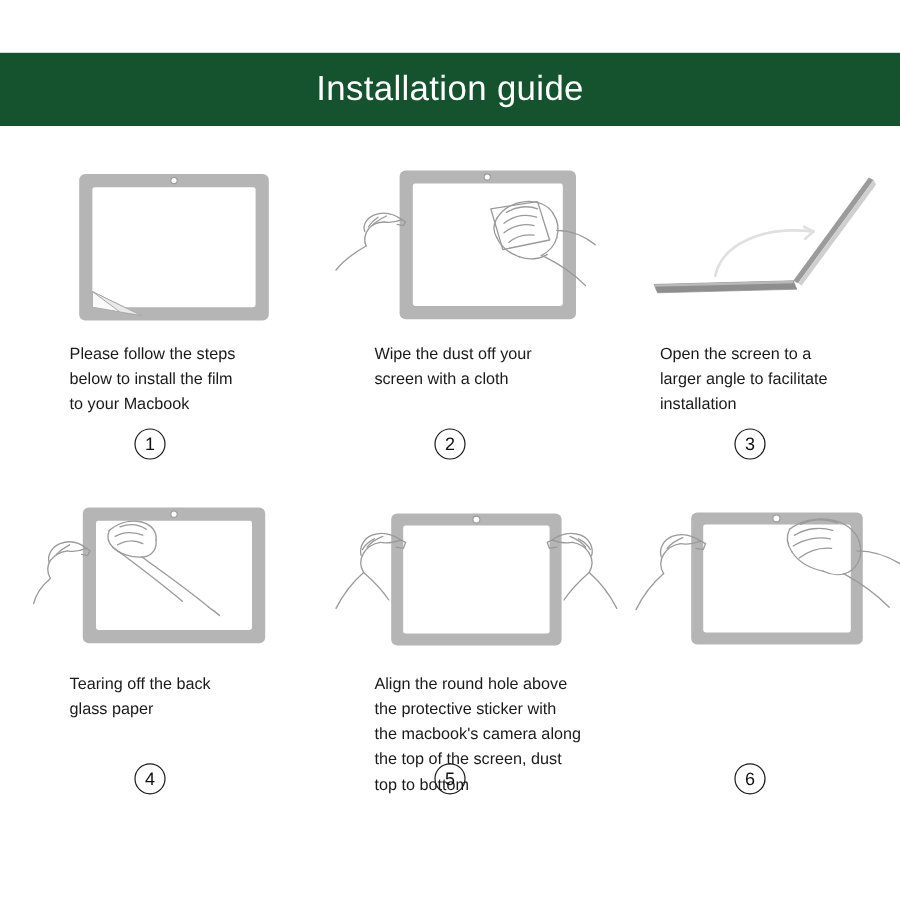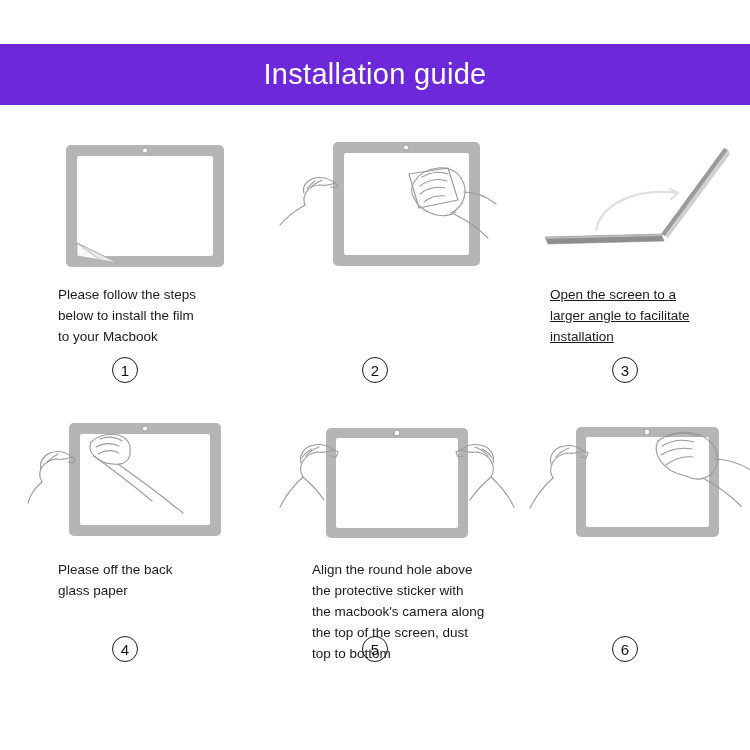--- a/index.html
+++ b/index.html
@@ -20,21 +20,21 @@
     background: #ffffff;
   }
 
   
   .header-banner {
     position: absolute;
     left: 0;
     top: 44px;
     width: 750px;
     height: 61px;
-    background: #6d28d9;
+    background: #14532d;
     display: flex;
     align-items: center;
     justify-content: center;
   }
   .header-title {
     color: #ffffff;
     font-size: 29px;
     font-weight: 400;
     letter-spacing: 0.3px;
     font-family: "Liberation Sans", sans-serif;
@@ -74,21 +74,21 @@
   .step-caption {
     margin: 14px 0 0 0;
     padding: 0 16px 0 30px;
     font-size: 13.5px;
     line-height: 21px;
     color: #1a1a1a;
     font-family: "Liberation Sans", sans-serif;
     white-space: pre-line;
   }
   .cell-col2 .step-caption { padding-left: 34px; padding-right: 6px; }
-  .cell-col3 .step-caption { padding-left: 22px; padding-right: 6px; text-decoration: underline; }
+  .cell-col3 .step-caption { padding-left: 22px; padding-right: 6px; }
 
   .step-badge {
     position: absolute;
     left: 50%;
     transform: translateX(-50%);
     bottom: 8px;
     width: 26px;
     height: 26px;
     border: 1.3px solid #1a1a1a;
     border-radius: 50%;
@@ -168,20 +168,22 @@
               <path d="M142 56 C150 50, 160 48, 169 51"></path>
               <path d="M142 64 C149 58, 159 56, 167 58"></path>
               <path d="M146 72 C152 67, 160 65, 167 66"></path>
 
               <path d="M186 62 C196 62, 208 66, 218 74"></path>
               <path d="M176 84 C188 90, 200 98, 210 108"></path>
             </g>
           </g>
         </svg>
       </div>
+      <div class="step-caption">Wipe the dust off your
+screen with a cloth</div>
       <div class="step-badge badge-r1">2</div>
     </div>
 
     <div class="step-cell cell-col3">
       <div class="illus">
         <svg viewBox="0 0 250 140" xmlns="http://www.w3.org/2000/svg">
           <g>
 
             <path d="M17 107 L133 104 L136 111 L20 114 Z" fill="#8e8e8e" stroke="#8e8e8e" stroke-width="0.6" stroke-linejoin="round"></path>
             <path d="M17 107 L133 104 L133 106 L17 109 Z" fill="#b9b9b9"></path>
@@ -228,21 +230,21 @@
               <path d="M68 42 C75 38, 84 38, 91 41"></path>
               <path d="M70 49 C77 45, 85 45, 91 48"></path>
 
               <path d="M90 59 C108 72, 128 86, 146 101"></path>
               <path d="M66 51 C85 65, 105 80, 124 96"></path>
               <path d="M146 101 C150 104, 153 106, 155 108"></path>
             </g>
           </g>
         </svg>
       </div>
-      <div class="step-caption">Please off the back
+      <div class="step-caption">Tearing off the back
 glass paper</div>
       <div class="step-badge badge-r2">4</div>
     </div>
 
     <div class="step-cell cell-col2">
       <div class="illus">
         <svg viewBox="0 0 250 140" xmlns="http://www.w3.org/2000/svg">
           <g>
 
             <rect x="48" y="23" width="142" height="110" rx="5" ry="5" fill="#b5b5b5"></rect>

